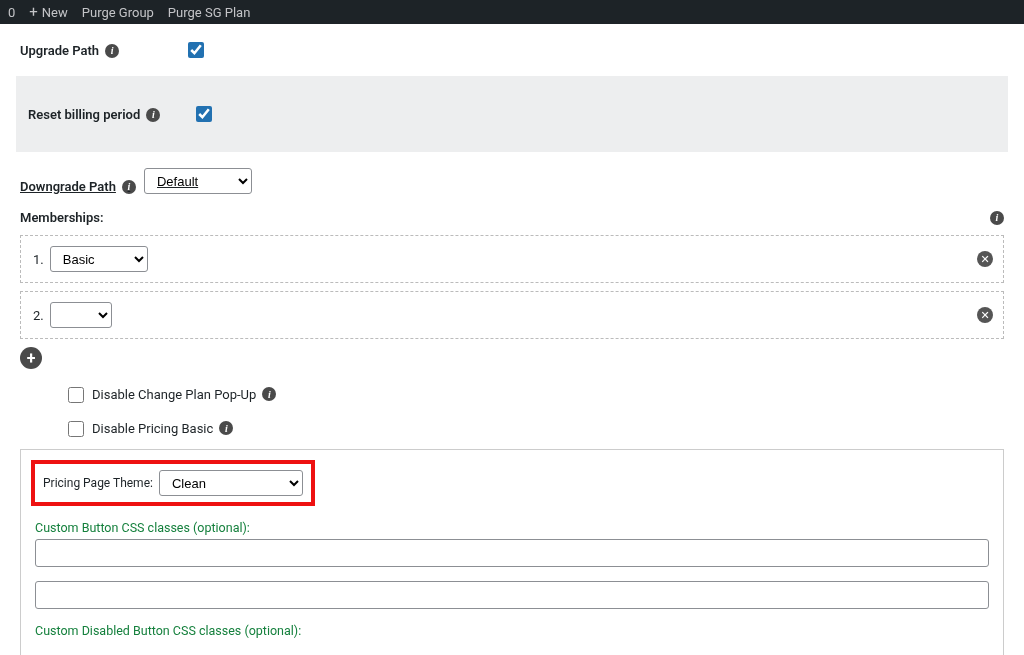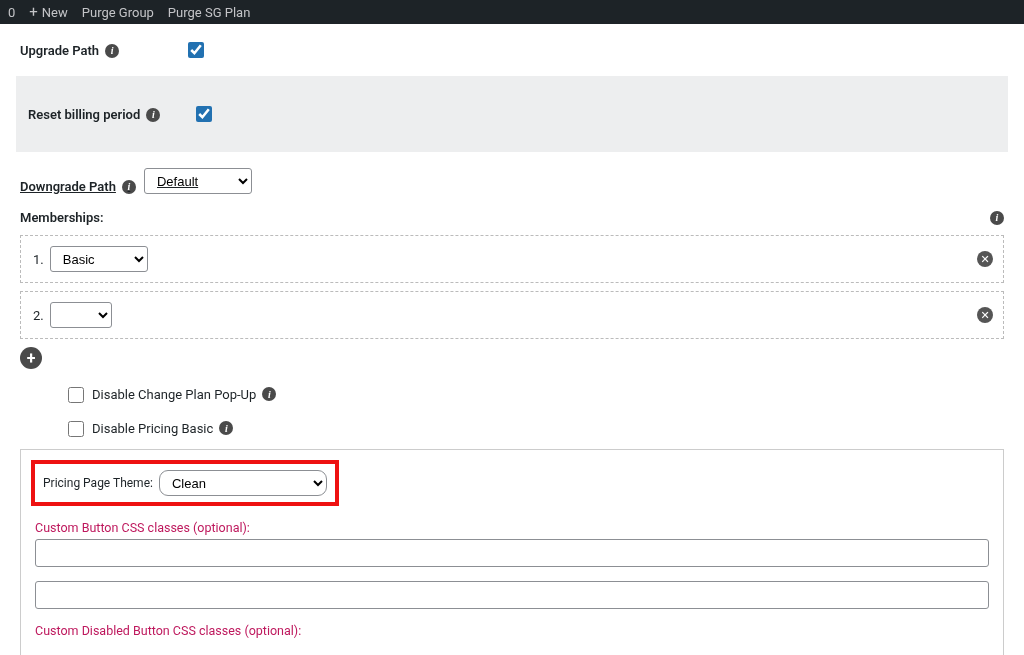--- a/index.html
+++ b/index.html
@@ -138,24 +138,24 @@
   }
   .theme-row {
     display: flex;
     align-items: center;
     border: 4px solid #e11;
     padding: 6px 8px;
     margin: -4px -4px 14px -4px;
     width: fit-content;
   }
   .theme-row .tlabel { font-size: 12px; margin-right: 6px; }
-  .theme-row select { width: 168px; border-radius: 9px; }
+  .theme-row select { width: 144px; }
   .field-label {
     font-size: 12.5px;
-    color: #be185d;
+    color: #15803d;
     margin-bottom: 4px;
   }
   .text-input {
     width: 100%;
     border: 1px solid #8c8f94;
     border-radius: 3px;
     height: 28px;
     padding: 0 8px;
     font-size: 13px;
     margin-bottom: 14px;

